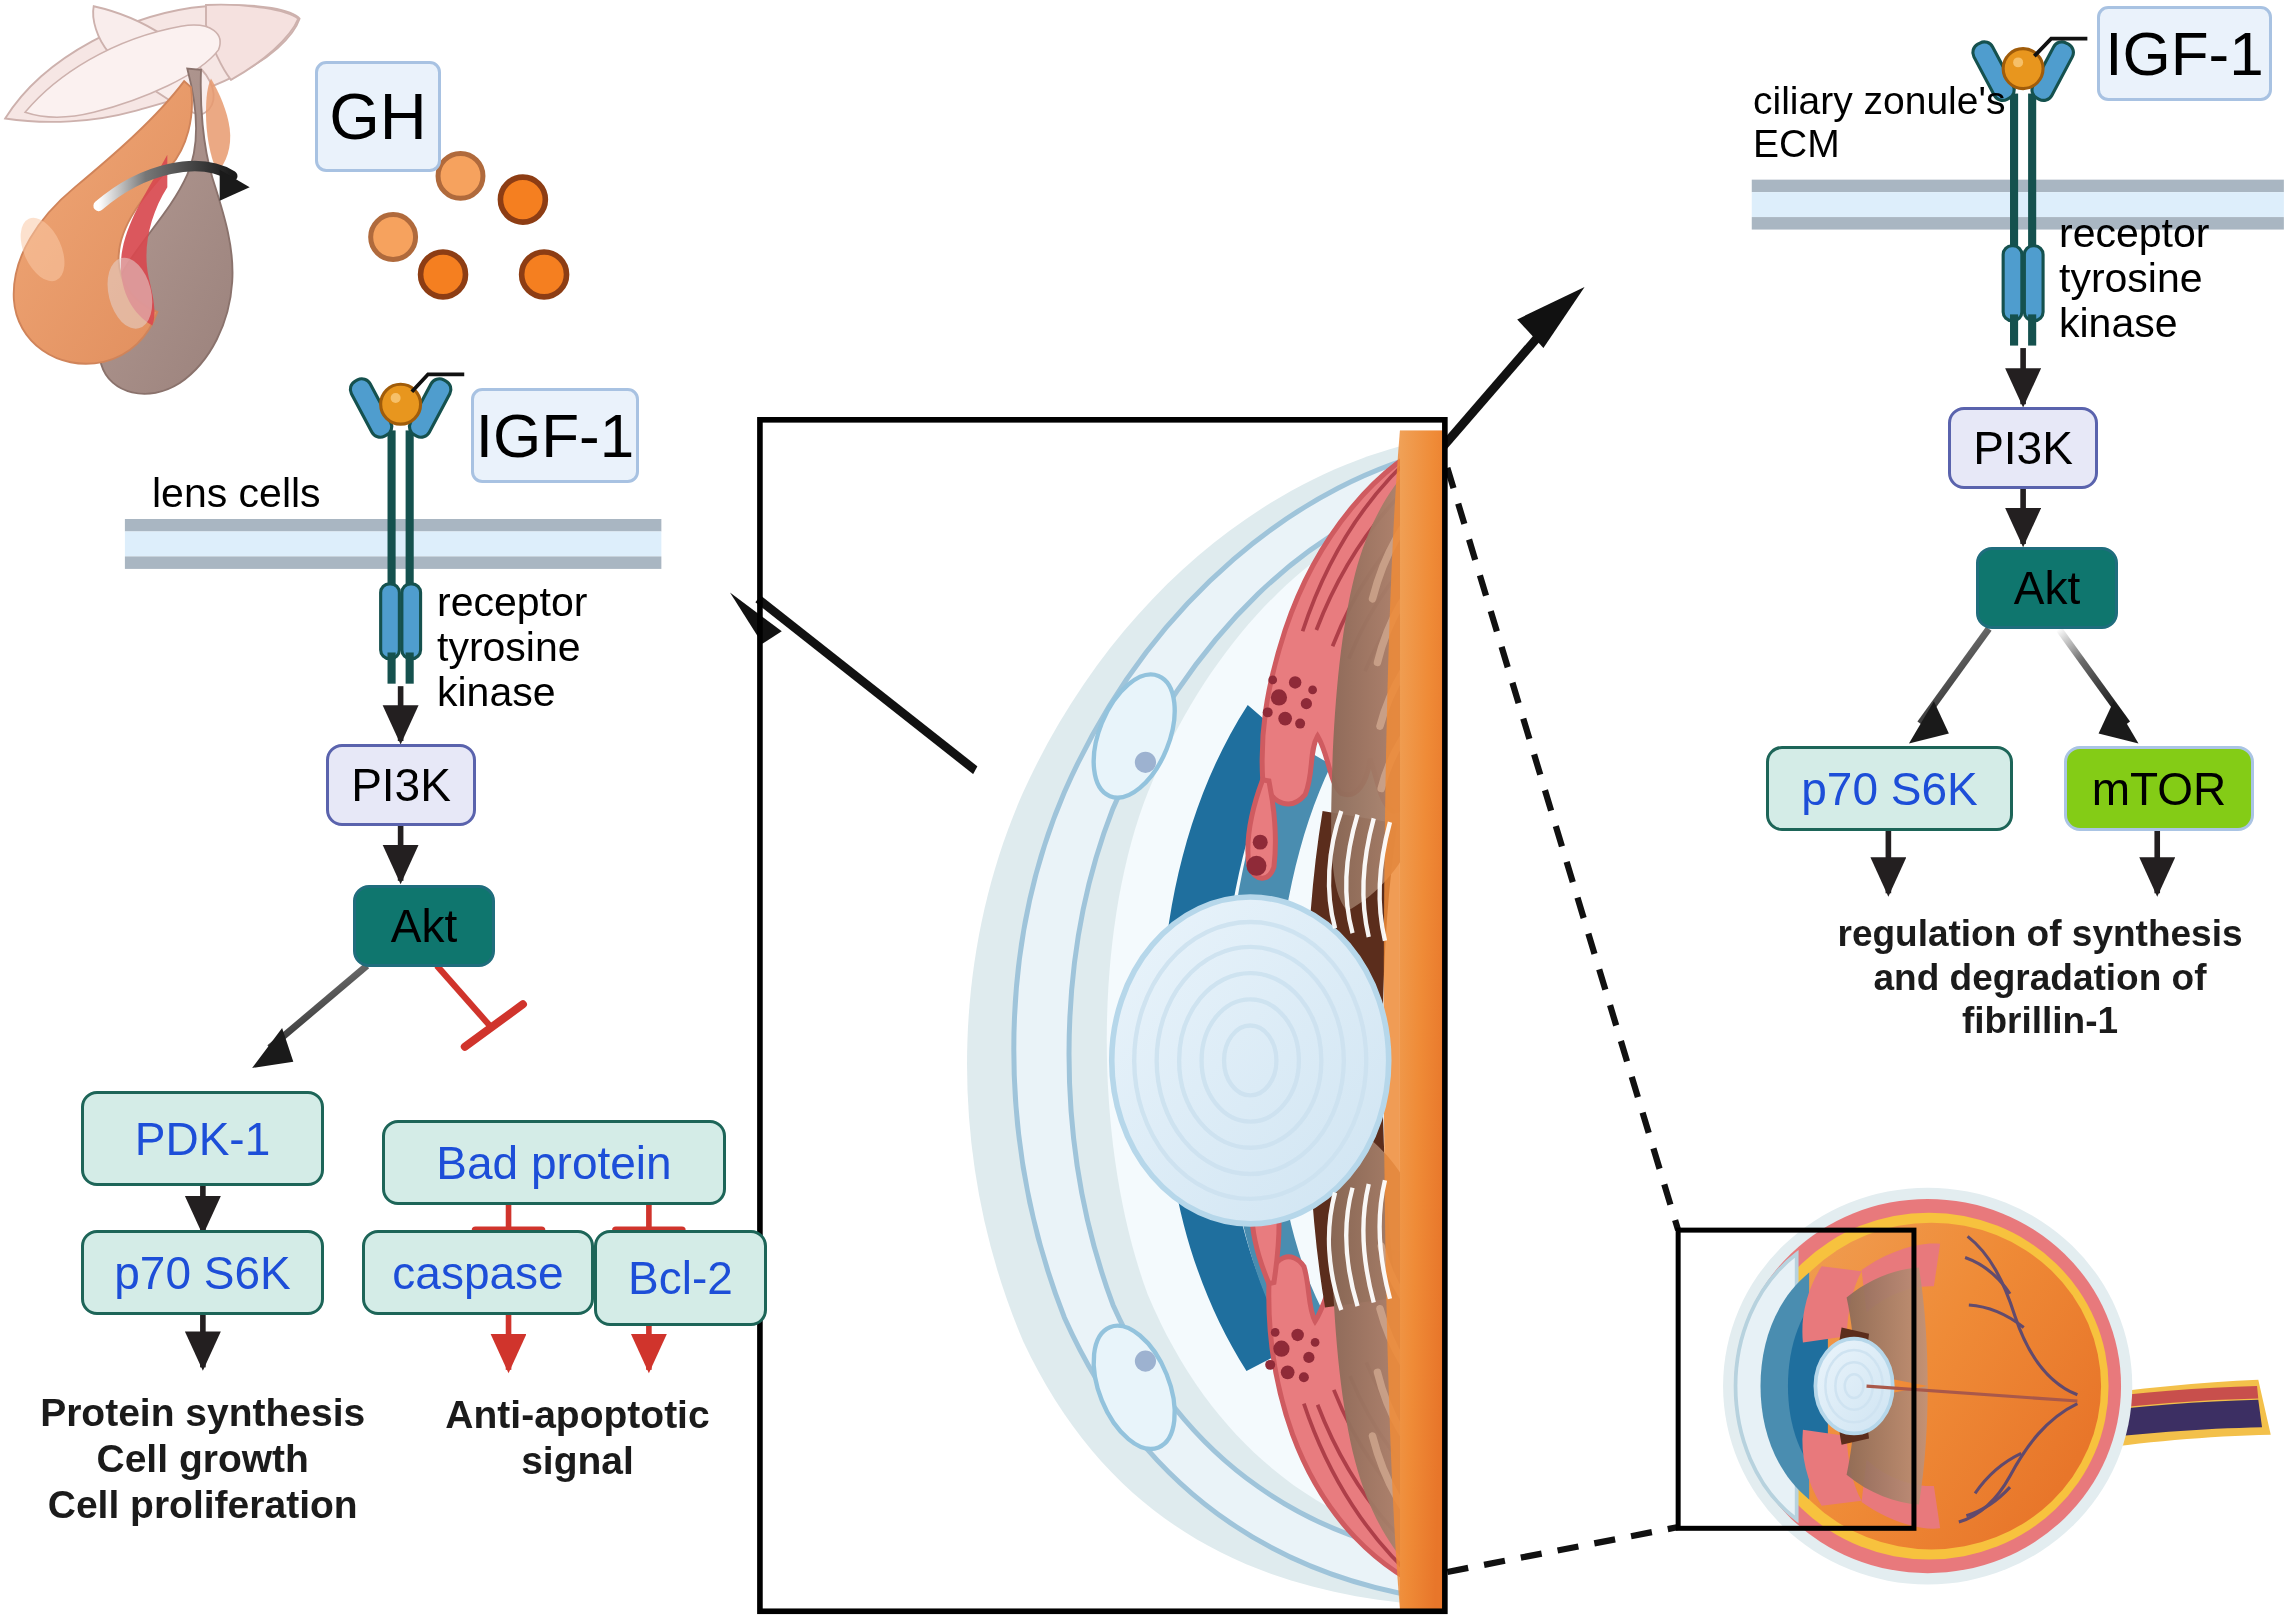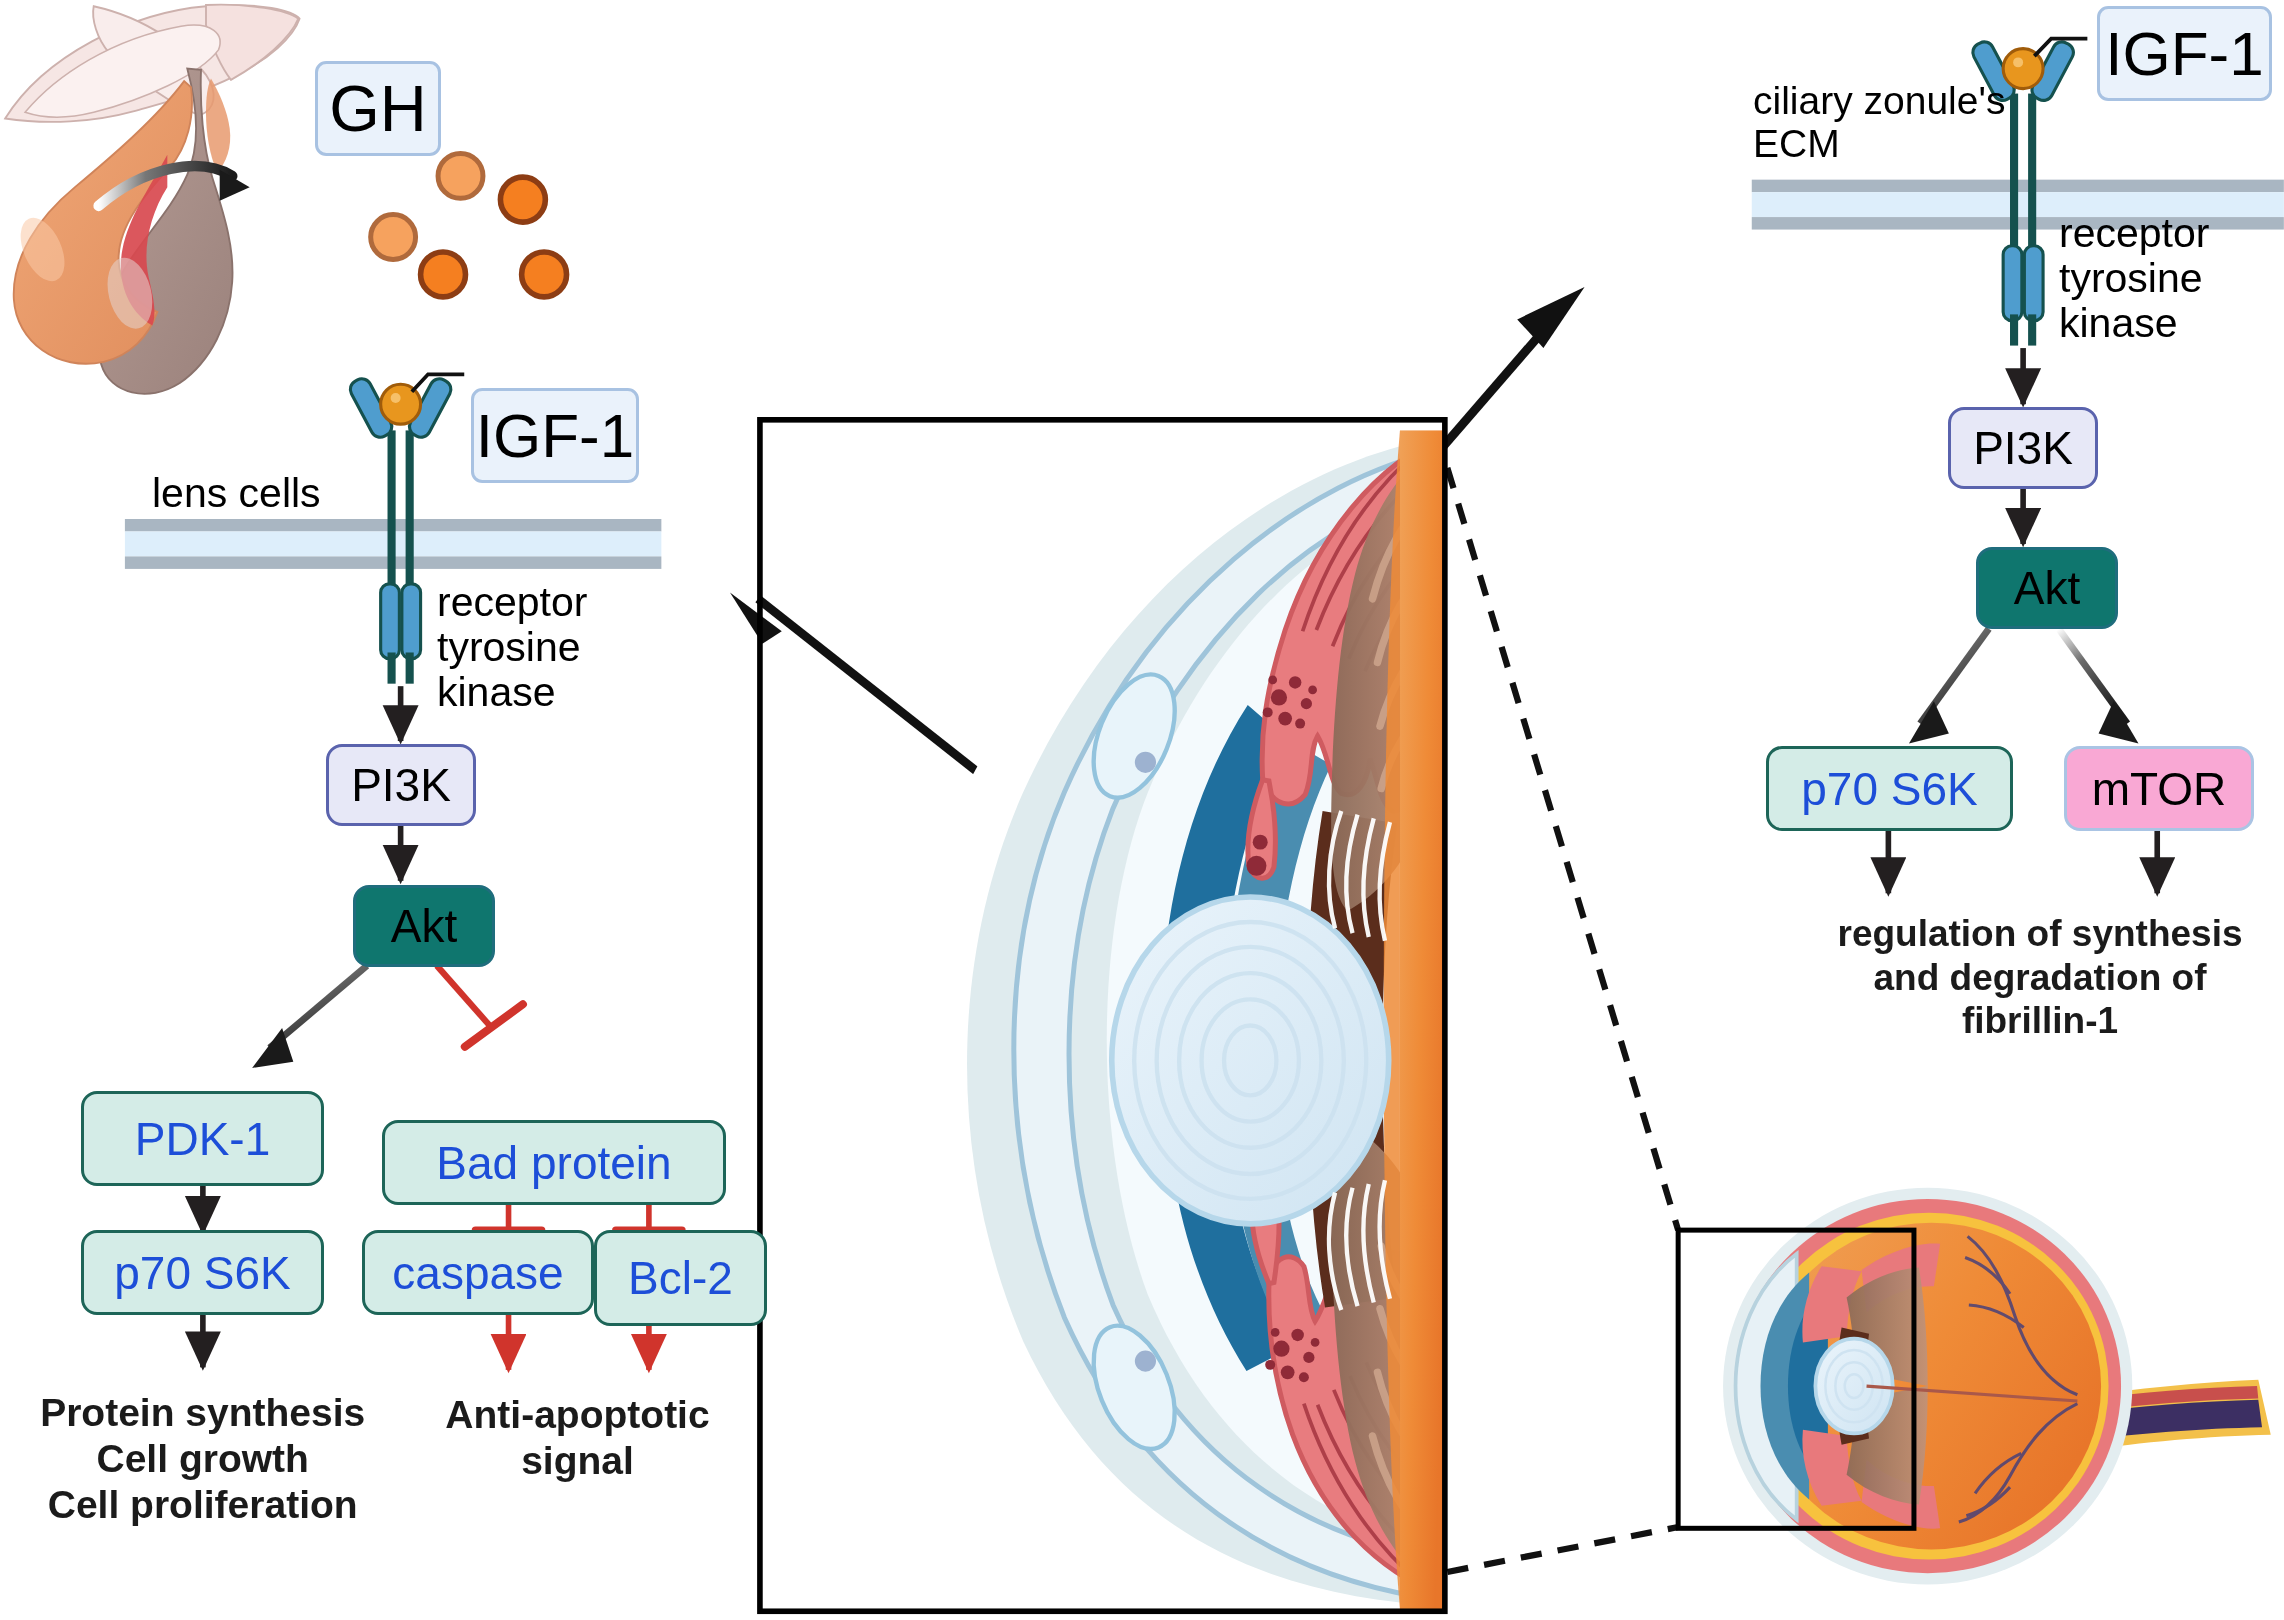--- a/index.html
+++ b/index.html
@@ -6,21 +6,21 @@
   body{width:2284px;height:1620px;position:relative;overflow:hidden;
        font-family:"Liberation Sans","DejaVu Sans",sans-serif;color:#000;}
   .abs{position:absolute;}
   svg{display:block;}
   
   .node{position:absolute;display:flex;align-items:center;justify-content:center;
         border-radius:16px;box-sizing:border-box;text-align:center;line-height:1;}
   .node-green{background:#d4ece7;border:3.1px solid #1d6558;color:#1d4ed8;}
   .node-cyan{background:#0f766e;border:3.1px solid #1f6d7d;color:#000;margin-left:24px;}
   .node-purple{background:#e7e8f7;border:3.1px solid #5a63ad;color:#000;}
-  .node-blue{background:#f9a8d4;border:3.1px solid #aac4e4;color:#000;}
+  .node-blue{background:#84cc16;border:3.1px solid #aac4e4;color:#000;}
   
   .chip{position:absolute;display:flex;align-items:center;justify-content:center;
         background:#eaf2fb;border:3.1px solid #a8c2e2;border-radius:11.2px;box-sizing:border-box;}
   .plain{position:absolute;white-space:pre;line-height:1.1;}
   .outcome{position:absolute;font-weight:bold;text-align:center;line-height:1.18;
            color:#1b1b1b;white-space:pre;}
 </style>
 </head>
 <body>
 
@@ -394,21 +394,21 @@
       <path d="M3240,2330 C3210,2344 3184,2368 3166,2394"></path>
       <path d="M3222,2384 C3200,2408 3178,2422 3152,2430"></path>
     </g>
     <line x1="2992" y1="2222" x2="3330" y2="2246" stroke="#a9584a" stroke-width="5"></line>
 
     <rect x="2690" y="1972" width="378" height="478" fill="none" stroke="#000" stroke-width="8"></rect>
   </g>
 
 </svg>
 
-<div class="chip" style="left:315px;top:61px;width:126px;height:95px;font-size:65px;text-align:center;">
+<div class="chip" style="left:315px;top:61px;width:126px;height:111px;font-size:65px;text-align:center;">
   <span>GH</span>
 </div>
 
 <div class="chip" style="left:471px;top:388px;width:168px;height:95px;font-size:62px;">
   <span>IGF-1</span>
 </div>
 
 <div class="plain" style="left:152px;top:471px;font-size:41px;">lens cells</div>
 
 <div class="plain" style="left:437px;top:580px;font-size:41px;">receptor

